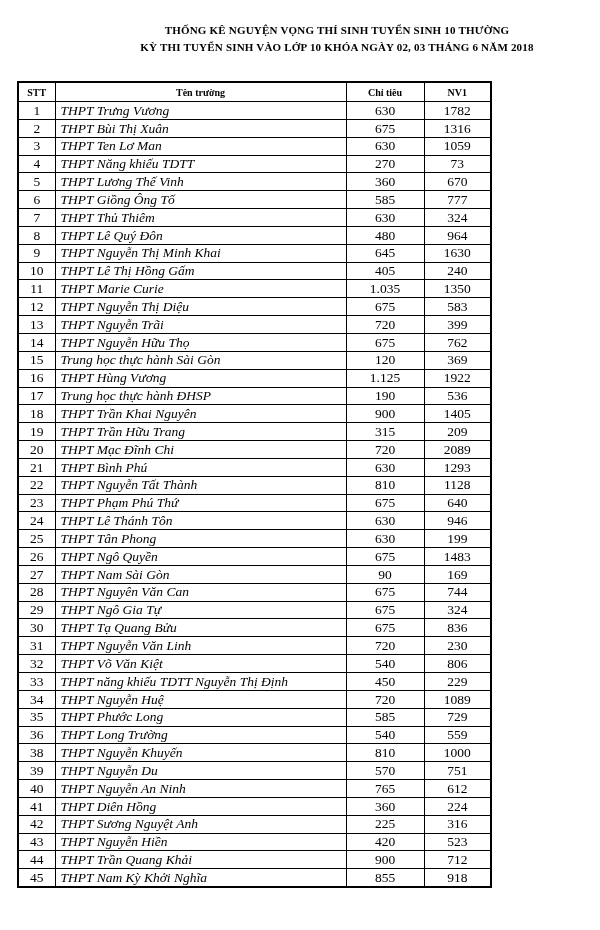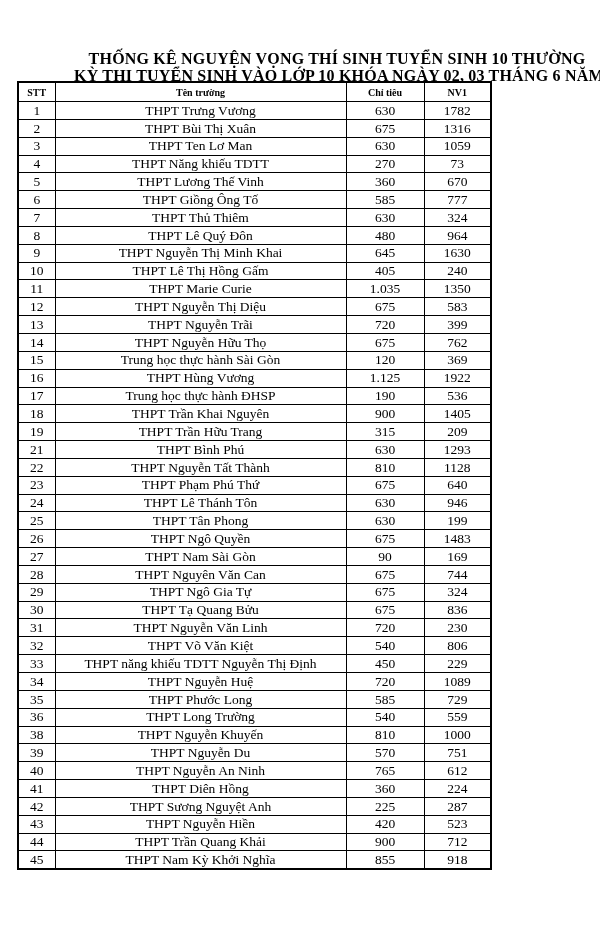--- a/index.html
+++ b/index.html
@@ -15,25 +15,24 @@
     color: #000;
     overflow: hidden;
   }
   .title-block {
     position: absolute;
     top: 22px;
     left: 74px;
     width: 526px;
     text-align: center;
     font-weight: bold;
-    font-size: 16px;
+    font-size: 11px;
     line-height: 17px;
     letter-spacing: 0.2px;
     white-space: nowrap;
-    margin-top: 28px;
   }
   table.stats {
     position: absolute;
     top: 81px;
     left: 17px;
     width: 473px;
     border-collapse: collapse;
     table-layout: fixed;
     border: 2px solid #000;
   }
@@ -50,21 +49,23 @@
     font-weight: bold;
     text-align: center;
   }
   table.stats td {
     height: 16.85px;
     font-size: 13.5px;
     text-align: center;
     line-height: 1;
   }
   table.stats td.c-name {
-    text-align: center;
+    text-align: left;
+    padding-left: 5px;
+    font-style: italic;
   }
   col.w-stt  { width: 37px; }
   col.w-name { width: 291px; }
   col.w-quota{ width: 78px; }
   col.w-nv1  { width: 67px; }
 </style>
 </head>
 <body>
 
 <div class="title-block">
@@ -214,20 +215,26 @@
     <td class="c-nv1">1405</td>
   </tr>
 
   <tr>
     <td class="c-stt">19</td>
     <td class="c-name">THPT Trần Hữu Trang</td>
     <td class="c-quota">315</td>
     <td class="c-nv1">209</td>
   </tr>
 
+  <tr>
+    <td class="c-stt">20</td>
+    <td class="c-name">THPT Mạc Đĩnh Chi</td>
+    <td class="c-quota">720</td>
+    <td class="c-nv1">2089</td>
+  </tr>
 
   <tr>
     <td class="c-stt">21</td>
     <td class="c-name">THPT Bình Phú</td>
     <td class="c-quota">630</td>
     <td class="c-nv1">1293</td>
   </tr>
 
   <tr>
     <td class="c-stt">22</td>
@@ -360,21 +367,21 @@
     <td class="c-stt">41</td>
     <td class="c-name">THPT Diên Hồng</td>
     <td class="c-quota">360</td>
     <td class="c-nv1">224</td>
   </tr>
 
   <tr>
     <td class="c-stt">42</td>
     <td class="c-name">THPT Sương Nguyệt Anh</td>
     <td class="c-quota">225</td>
-    <td class="c-nv1">287</td>
+    <td class="c-nv1">316</td>
   </tr>
 
   <tr>
     <td class="c-stt">43</td>
     <td class="c-name">THPT Nguyễn Hiền</td>
     <td class="c-quota">420</td>
     <td class="c-nv1">523</td>
   </tr>
 
   <tr>

